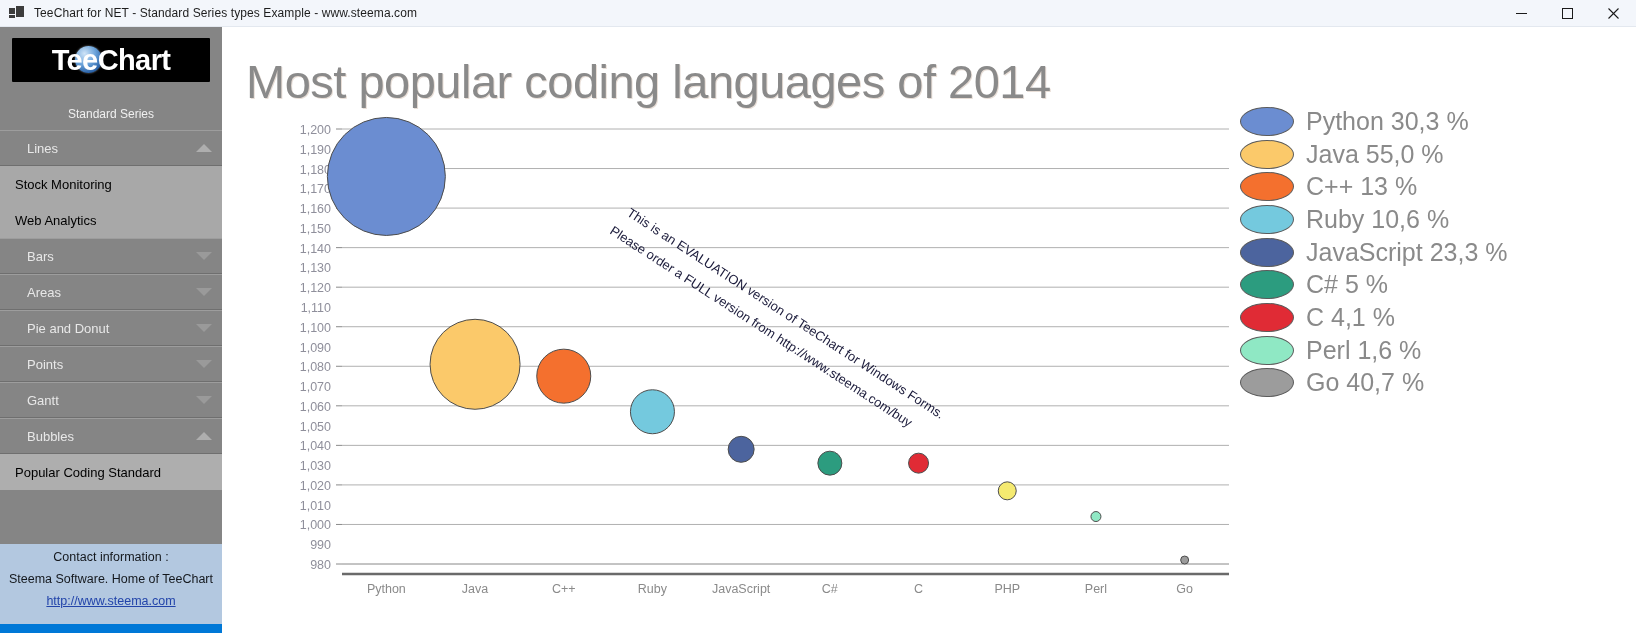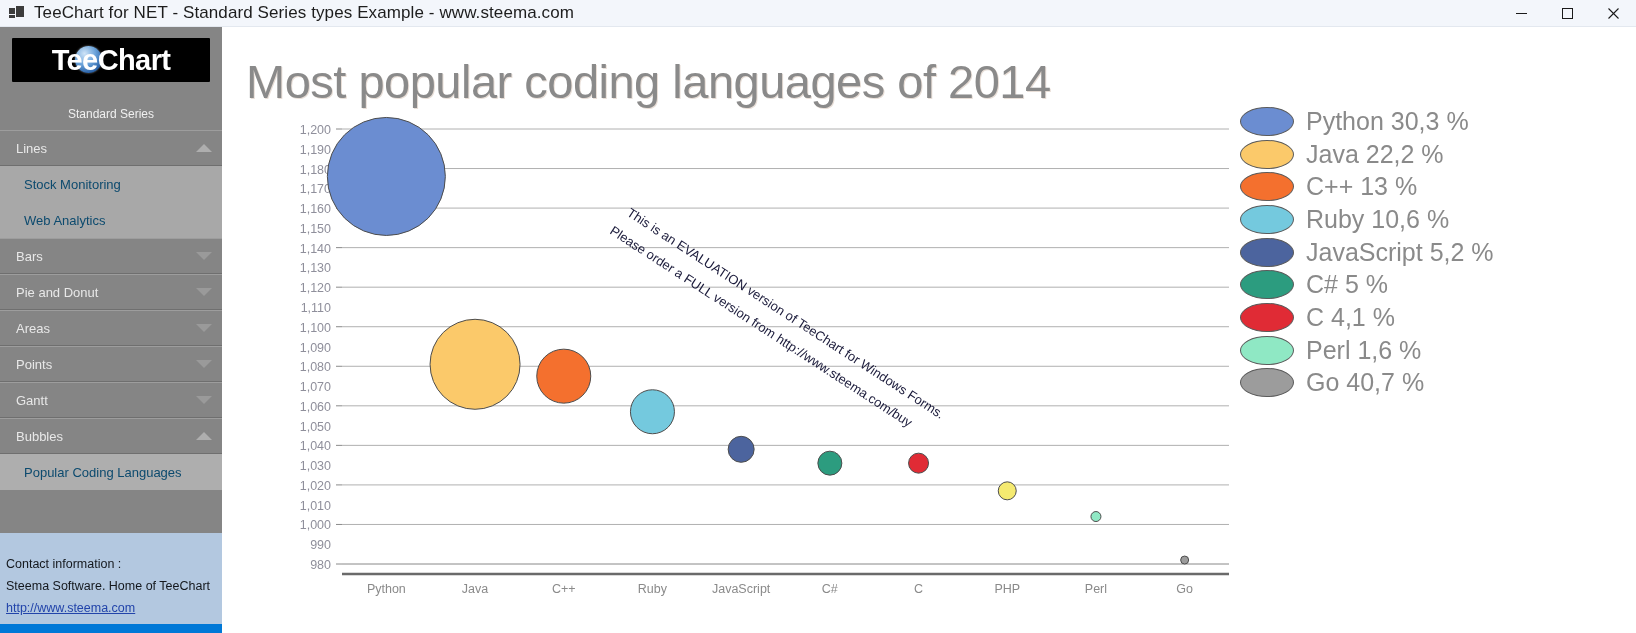--- a/index.html
+++ b/index.html
@@ -22,21 +22,21 @@
     width: 16px; height: 16px; margin-left: 9px; margin-right: 9px;
     position: relative; flex: none;
   }
   .tb-icon i {
     position: absolute; background: #3c3c3c; display: block;
   }
   .tb-icon i:nth-child(1){ left:0; top:3px; width:6px; height:6px; }
   .tb-icon i:nth-child(2){ left:7px; top:1px; width:8px; height:11px; }
   .tb-icon i:nth-child(3){ left:0; top:10px; width:6px; height:3px; }
   .tb-title {
-    font-size: 17px; color: #1d1d1d; letter-spacing: .1px;
+    font-size: 12px; color: #1d1d1d; letter-spacing: .1px;
     white-space: nowrap;
   }
   .tb-controls { margin-left: auto; display: flex; height: 27px; }
   .tb-btn {
     width: 46px; height: 27px; display: flex;
     align-items: center; justify-content: center;
     font-size: 12px; color: #1a1a1a; cursor: default;
   }
   .tb-btn svg { display: block; }
 
@@ -72,43 +72,43 @@
     text-align: center; color: #f0f0f0; font-size: 12px;
     padding: 25px 0 9px 0;
   }
 
   .menu { width: 222px; }
   .menu-cat {
     height: 36px; background: #858585;
     border-top: 1px solid #9d9d9d;
     border-bottom: 1px solid #6f6f6f;
     display: flex; align-items: center;
-    padding: 0 10px 0 16px; cursor: default;
+    padding: 0 10px 0 27px; cursor: default;
   }
   .menu-cat span.lbl { font-size: 13px; color: #e8e8e8; }
   .caret {
     margin-left: auto; width: 0; height: 0;
     border-left: 8px solid transparent;
     border-right: 8px solid transparent;
   }
   .caret.up { border-bottom: 8px solid #aeaeae; }
   .caret.down { border-top: 8px solid #9a9a9a; }
 
   .submenu { background: #a8a8a8; }
   .menu-item {
     height: 36px; display: flex; align-items: center;
-    padding-left: 24px; font-size: 13px; color: #0c4a6e;
+    padding-left: 15px; font-size: 13px; color: #000000;
     cursor: default;
   }
   .menu-item.sel { background: #aeaeae; }
 
   .contact {
-    position: absolute; left: 0; bottom: 2px;
+    position: absolute; left: 0; bottom: 9px;
     width: 222px; background: #b3c8e0;
-    padding: 20px 6px 12px 6px; 
+    padding: 2px 6px 12px 6px; text-align: center;
   }
   .contact div { font-size: 12.5px; color: #14181d; padding: 4px 0; }
   .contact a {
     font-size: 12.5px; color: #2244aa; text-decoration: underline;
   }
   .taskbar-sliver {
     position: absolute; left: 0; bottom: 0;
     width: 222px; height: 9px; background: #0078d7;
   }
 
@@ -202,43 +202,43 @@
       <div class="menu-item">
         <span>Web Analytics</span>
       </div>
     </div>
 
     <div class="menu-cat">
       <span class="lbl">Bars</span>
       <span class="caret down"></span>
     </div>
     <div class="menu-cat">
+      <span class="lbl">Areas</span>
+      <span class="caret down"></span>
+    </div>
+    <div class="menu-cat">
       <span class="lbl">Pie and Donut</span>
-      <span class="caret down"></span>
-    </div>
-    <div class="menu-cat">
-      <span class="lbl">Areas</span>
       <span class="caret down"></span>
     </div>
     <div class="menu-cat">
       <span class="lbl">Points</span>
       <span class="caret down"></span>
     </div>
     <div class="menu-cat">
       <span class="lbl">Gantt</span>
       <span class="caret down"></span>
     </div>
 
     <div class="menu-cat">
       <span class="lbl">Bubbles</span>
       <span class="caret up"></span>
     </div>
     <div class="submenu">
       <div class="menu-item sel">
-        <span>Popular Coding Languages</span>
+        <span>Popular Coding Standard</span>
       </div>
     </div>
 
   </div>
 
   <div class="contact">
     <div>Contact information :</div>
     <div>Steema Software. Home of TeeChart</div>
     <div><a href="#">http://www.steema.com</a></div>
   </div>
@@ -337,33 +337,33 @@
     </svg>
   </div>
 
   <div class="legend" id="legend">
       <div class="legend-row">
         <div class="swatch" style="background: rgb(107, 141, 209);"></div>
         <div class="legend-label">Python 30,3 %</div>
       </div>
       <div class="legend-row">
         <div class="swatch" style="background: rgb(251, 201, 106);"></div>
-        <div class="legend-label">Java 22,2 %</div>
+        <div class="legend-label">Java 55,0 %</div>
       </div>
       <div class="legend-row">
         <div class="swatch" style="background: rgb(244, 112, 46);"></div>
         <div class="legend-label">C++ 13 %</div>
       </div>
       <div class="legend-row">
         <div class="swatch" style="background: rgb(116, 201, 222);"></div>
         <div class="legend-label">Ruby 10,6 %</div>
       </div>
       <div class="legend-row">
         <div class="swatch" style="background: rgb(76, 100, 158);"></div>
-        <div class="legend-label">JavaScript 5,2 %</div>
+        <div class="legend-label">JavaScript 23,3 %</div>
       </div>
       <div class="legend-row">
         <div class="swatch" style="background: rgb(44, 156, 127);"></div>
         <div class="legend-label">C# 5 %</div>
       </div>
       <div class="legend-row">
         <div class="swatch" style="background: rgb(224, 43, 53);"></div>
         <div class="legend-label">C 4,1 %</div>
       </div>
       <div class="legend-row">

